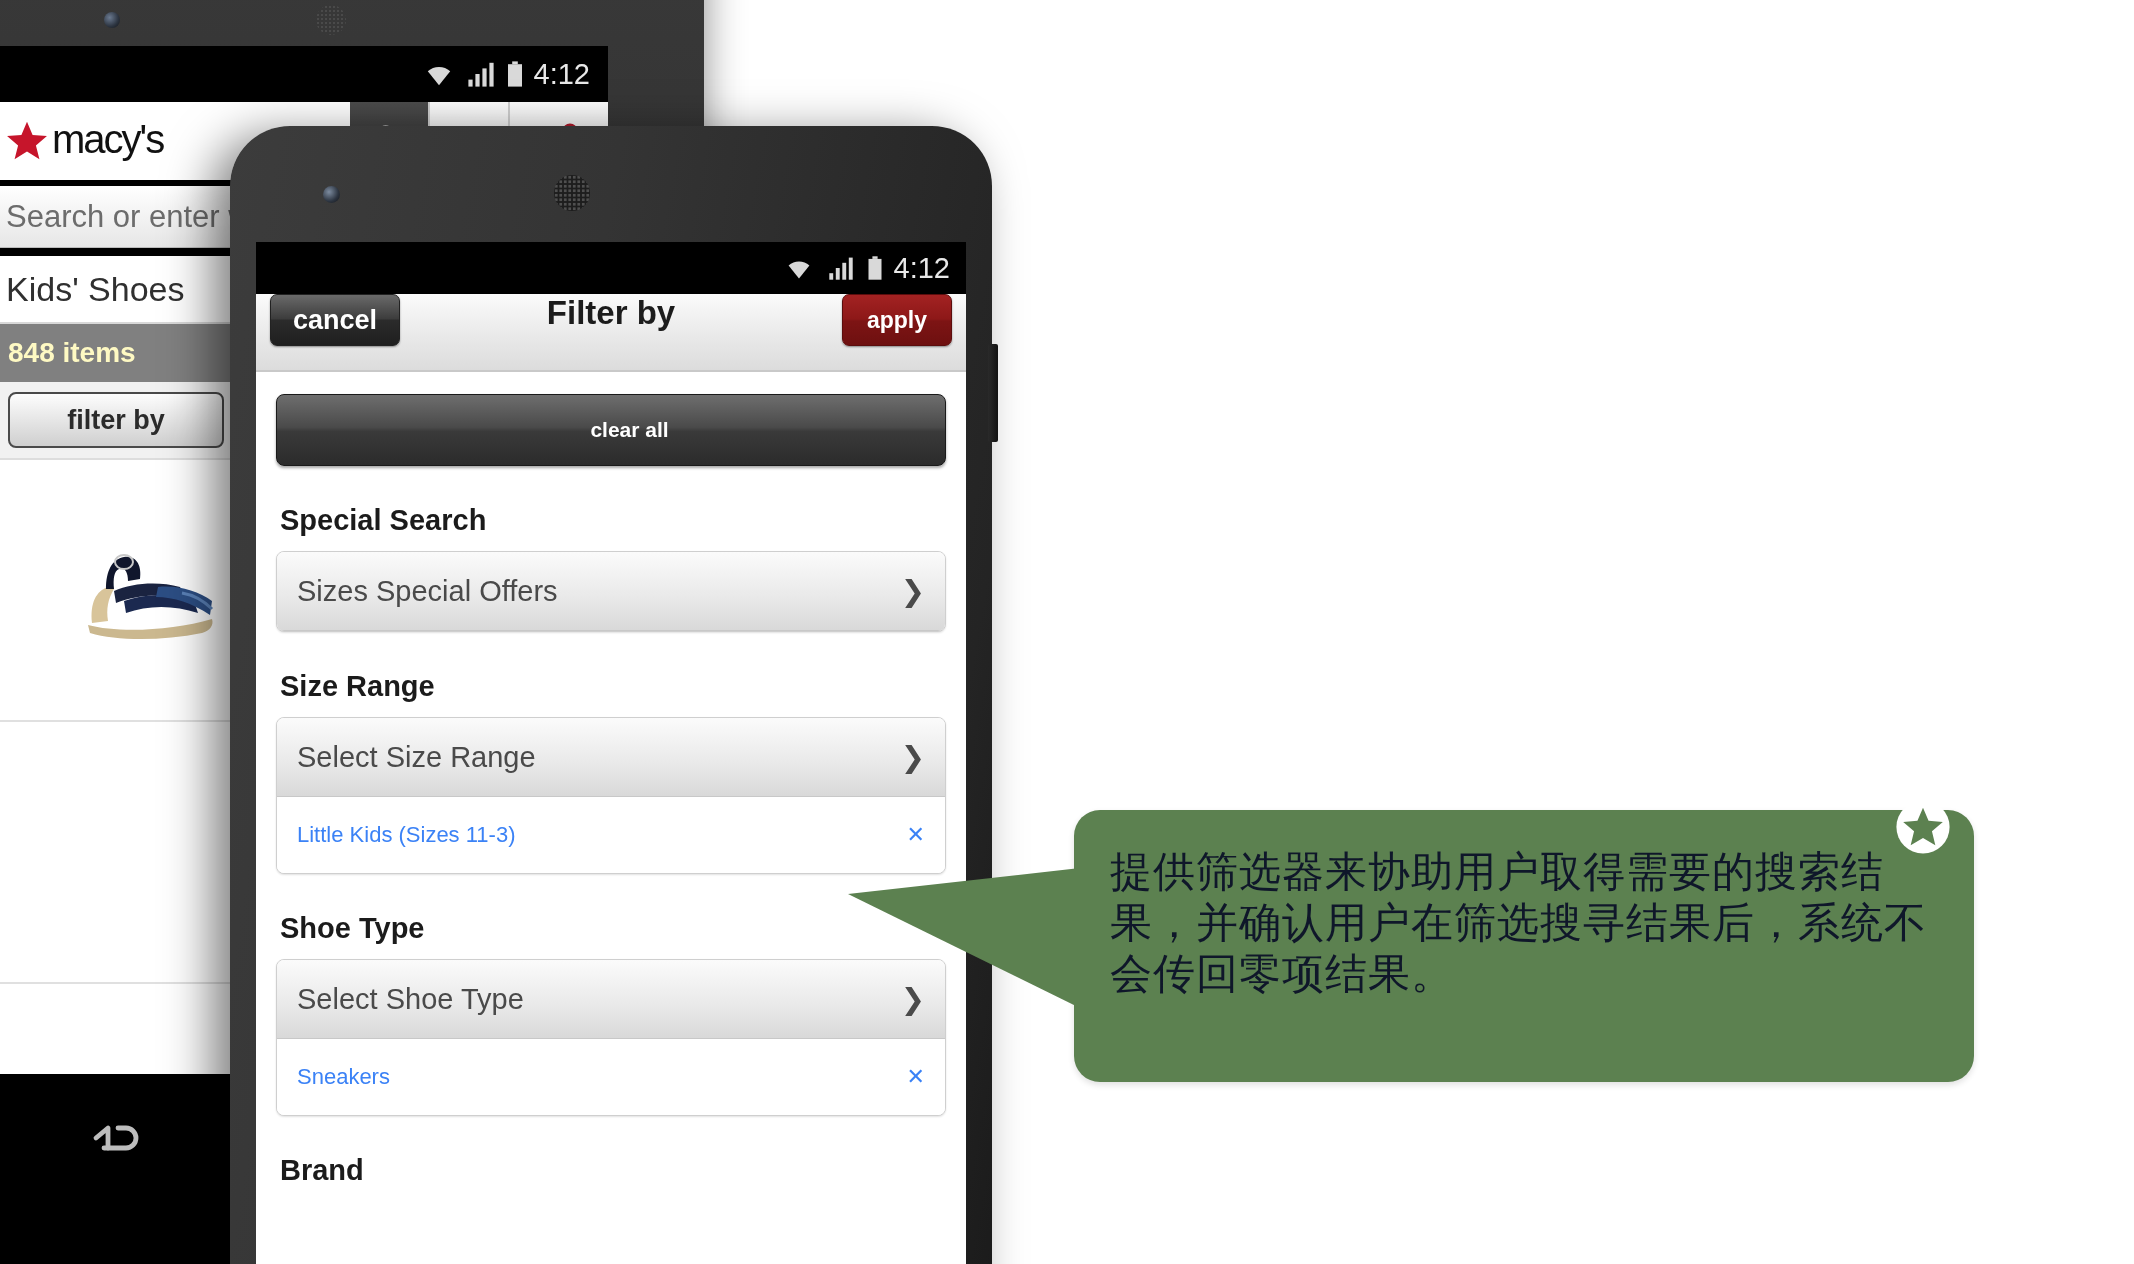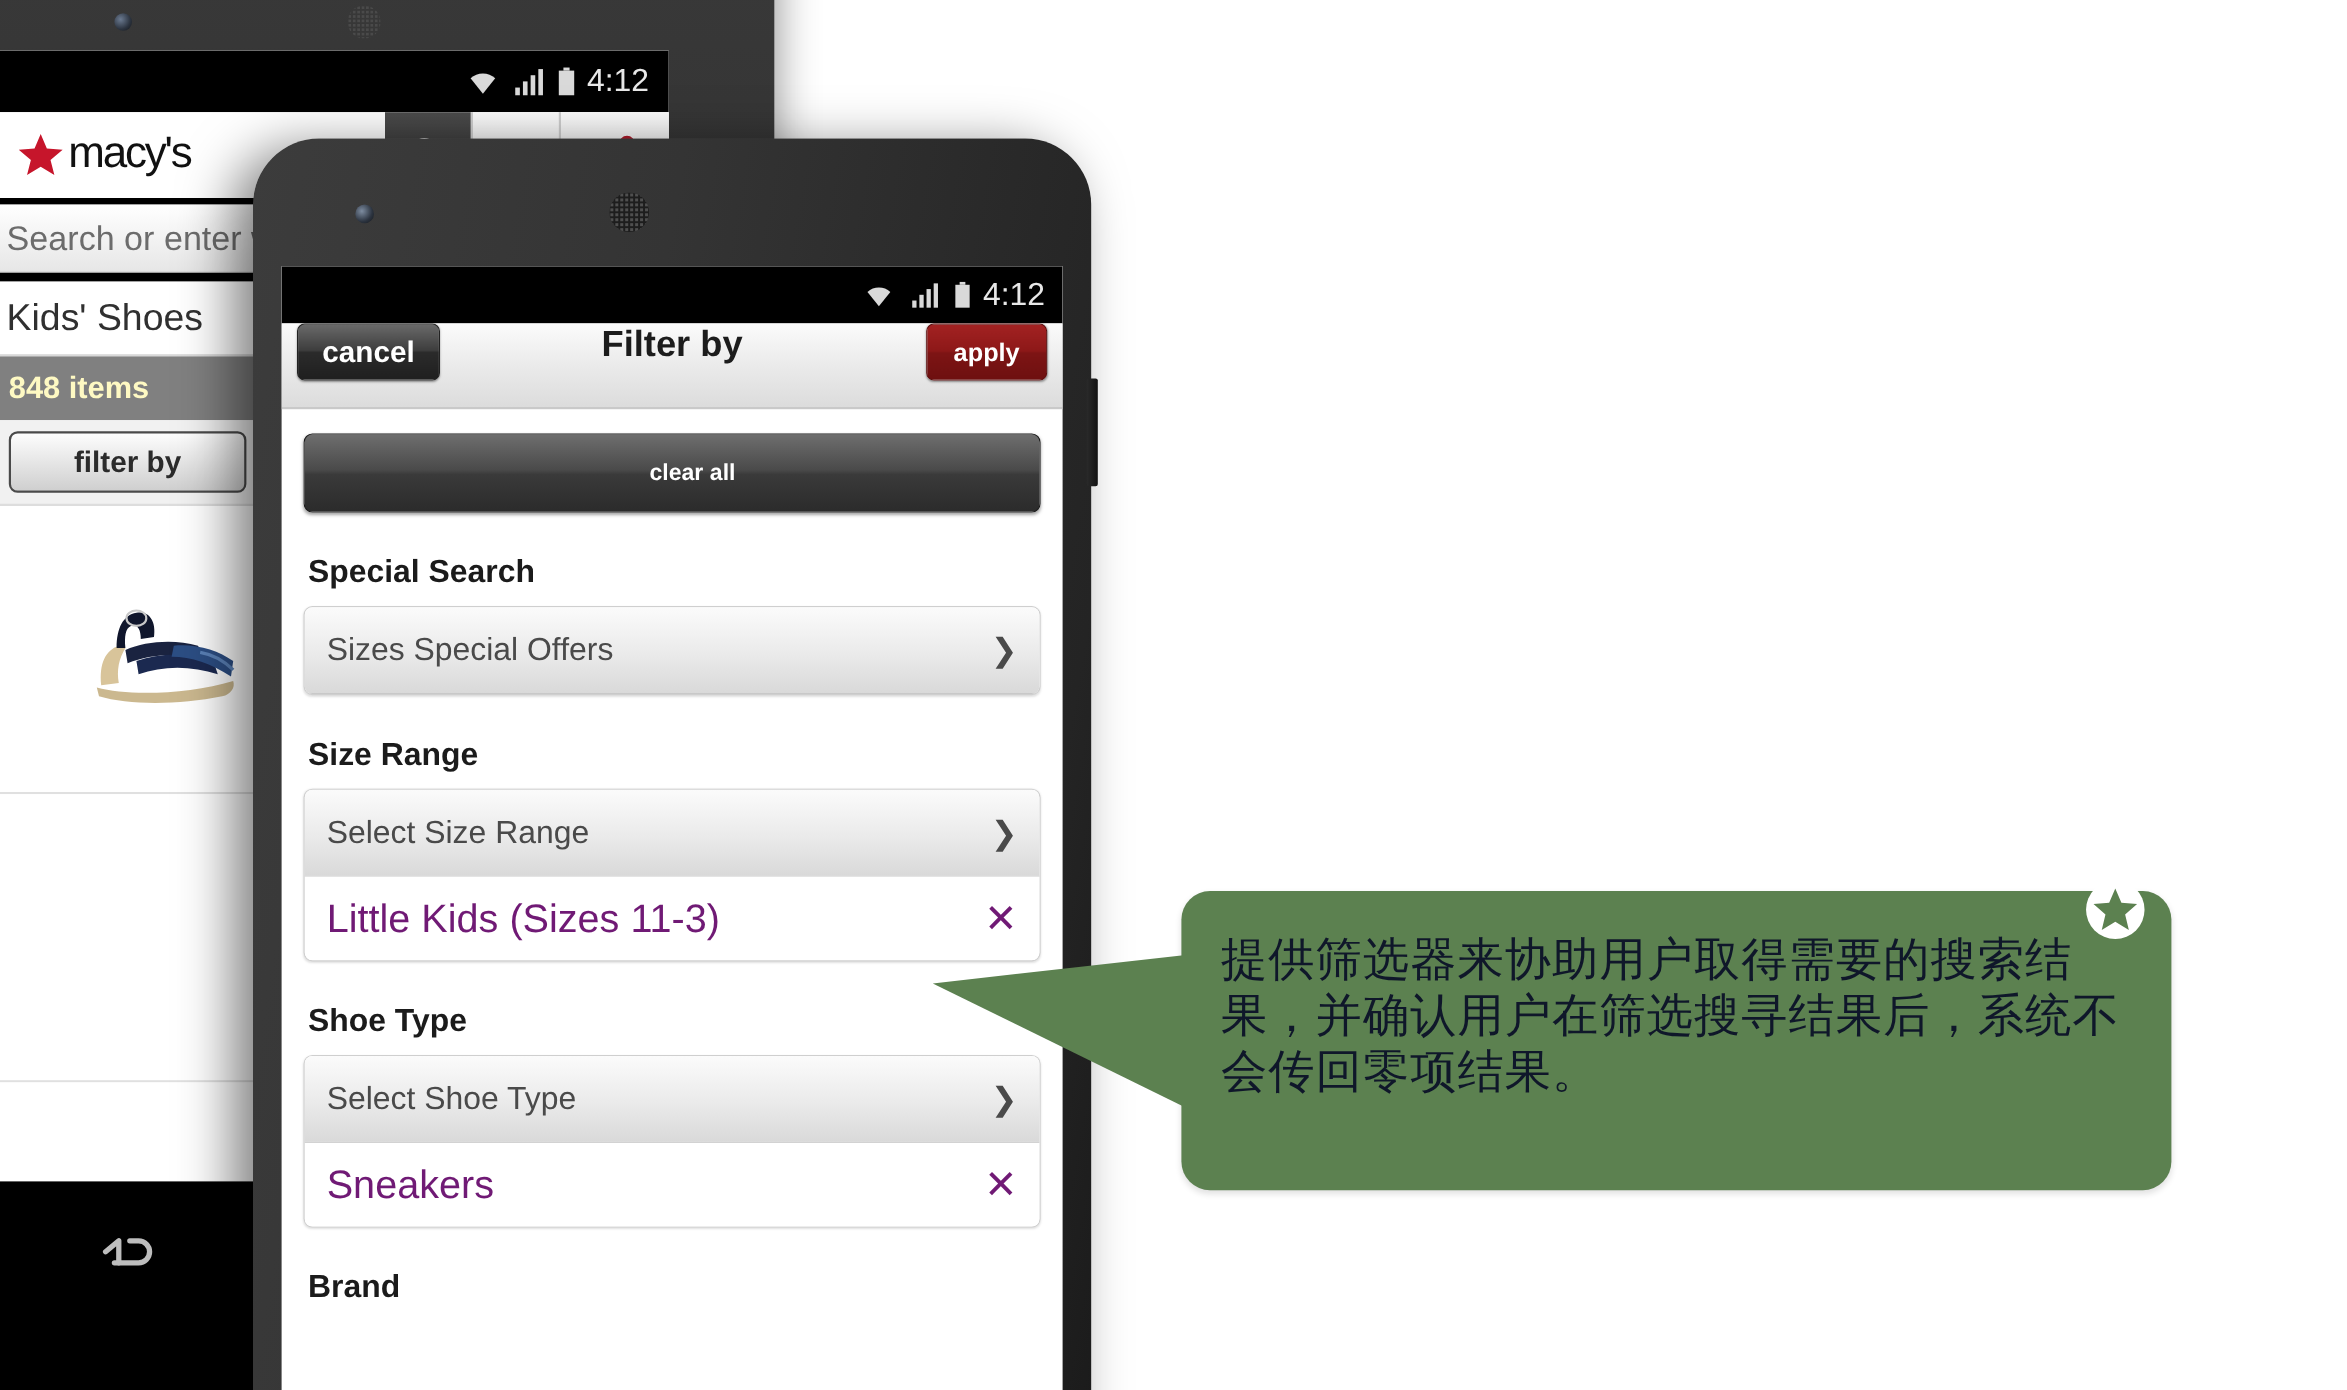--- a/index.html
+++ b/index.html
@@ -25,21 +25,21 @@
     background-image:radial-gradient(#4a4a4a 1.2px,transparent 1.4px);
     background-size:4px 4px;}
   .pb-screen{
     position:absolute;left:96px;top:166px;width:608px;height:1218px;
     background:#fff;overflow:hidden;
   }
   .pb-status{height:56px;background:#000;display:flex;align-items:center;
     justify-content:flex-end;padding-right:18px;gap:10px;}
   .pb-brandbar{height:78px;background:#fff;display:flex;align-items:stretch;
     border-bottom:6px solid #000;}
-  .macys-logo{flex:1;display:flex;align-items:center;padding-left:16px;gap:4px;}
+  .macys-logo{flex:1;display:flex;align-items:center;padding-left:6px;gap:4px;}
   .macys-star{width:42px;height:42px;color:#c6152b;}
   .macys-word{font-family:"Liberation Sans",sans-serif;font-size:40px;color:#111;
     letter-spacing:-2px;font-weight:400;position:relative;top:-2px;}
   .hdr-btn{width:78px;display:flex;align-items:center;justify-content:center;
     border-left:2px solid #cfcfcf;}
   .hdr-btn.dark{background:linear-gradient(180deg,#4c4c4c,#2a2a2a);border-left:none;}
   .hdr-btn.menu{background:linear-gradient(180deg,#fdfdfd,#e2e2e2);}
   .hdr-btn.bag{background:linear-gradient(180deg,#fdfdfd,#e2e2e2);width:98px;gap:6px;}
   .bagcount{font-size:28px;color:#333;}
   .bagicon{width:36px;height:38px;position:relative;}
@@ -103,21 +103,21 @@
   .sec-title{font-size:29px;font-weight:bold;color:#1b1b1b;margin:38px 0 14px 4px;}
   .grp{border:1px solid #cfcfcf;border-radius:8px;overflow:hidden;background:#fff;
     box-shadow:0 1px 2px rgba(0,0,0,.12);}
   .grp-head{height:78px;background:linear-gradient(180deg,#fbfbfb 0%,#eaeaea 55%,#d9d9d9 100%);
     display:flex;align-items:center;justify-content:space-between;padding:0 20px;
     border-bottom:1px solid #c8c8c8;}
   .grp-head span{font-size:29px;color:#4a4a4a;}
   .chev{font-size:34px;color:#777;font-weight:bold;}
   .grp-row{height:76px;background:#fff;display:flex;align-items:center;
     justify-content:space-between;padding:0 20px;}
-  .grp-row span{font-size:36px;color:#701a75;}
+  .grp-row span{font-size:22px;color:#3b82f6;}
   .xmark{font-size:32px;color:#8a8a8a;}
 
   
   .callout{
     position:absolute;left:1074px;top:810px;width:900px;height:272px;
     background:#5c8150;border-radius:26px;box-shadow:0 3px 6px rgba(0,0,0,.12);
   }
   .callout-text{
     position:absolute;left:36px;top:36px;right:36px;
     color:#0f172a;font-size:42px;line-height:1.22;letter-spacing:1px;

